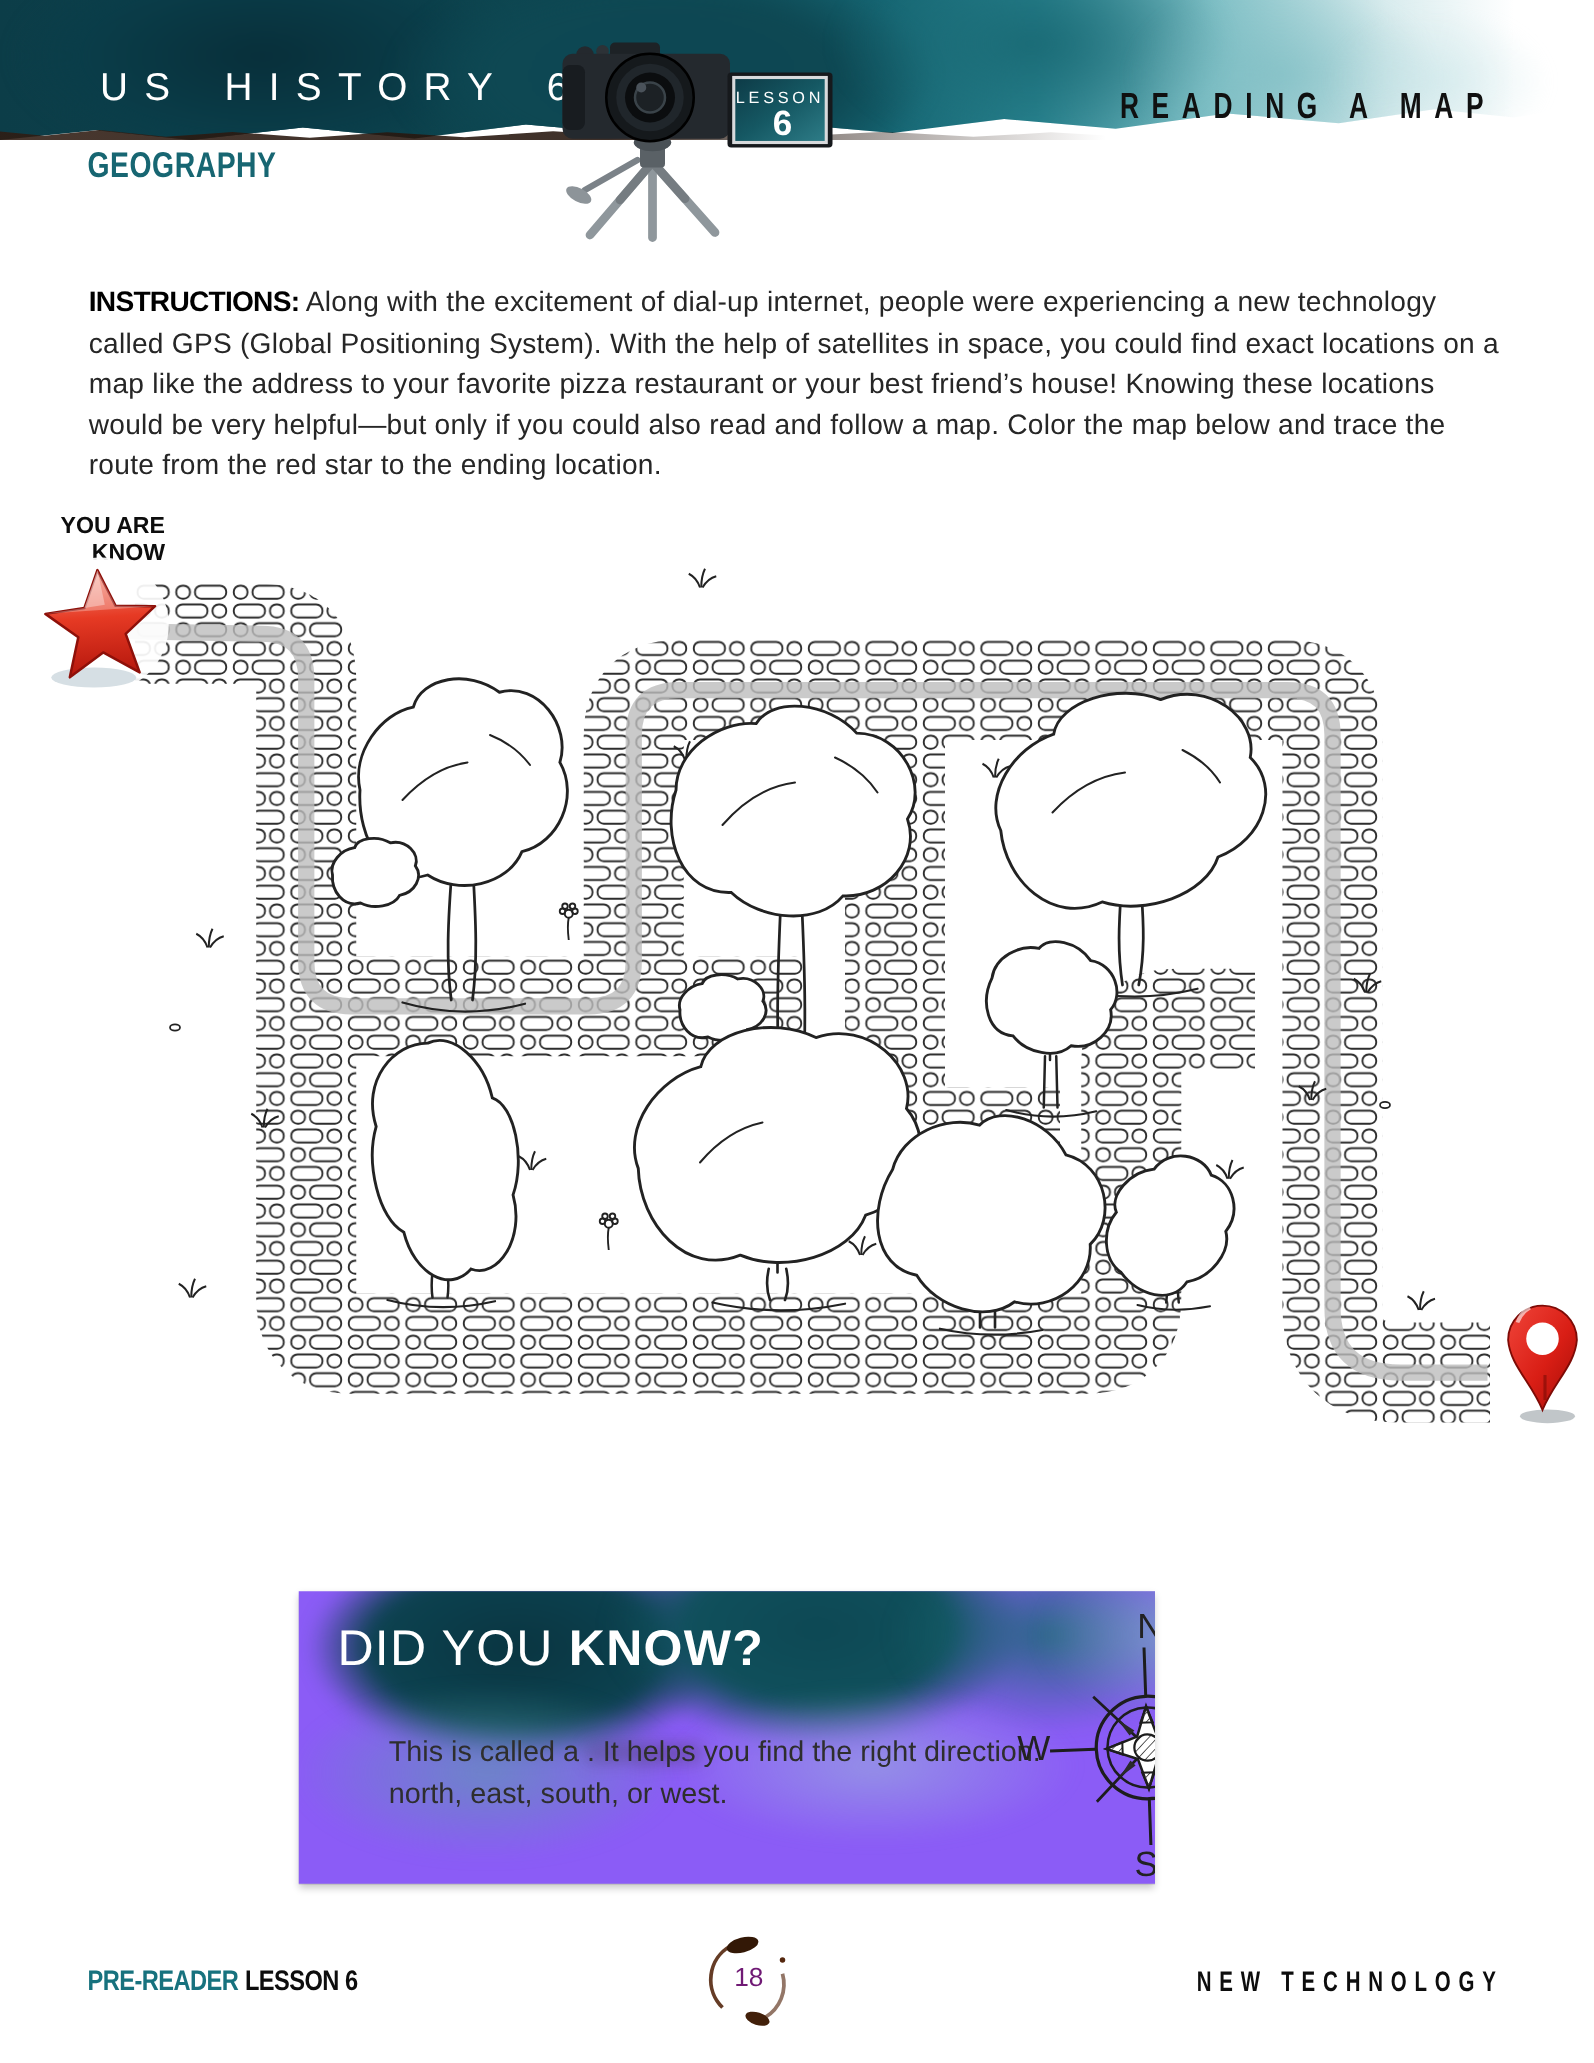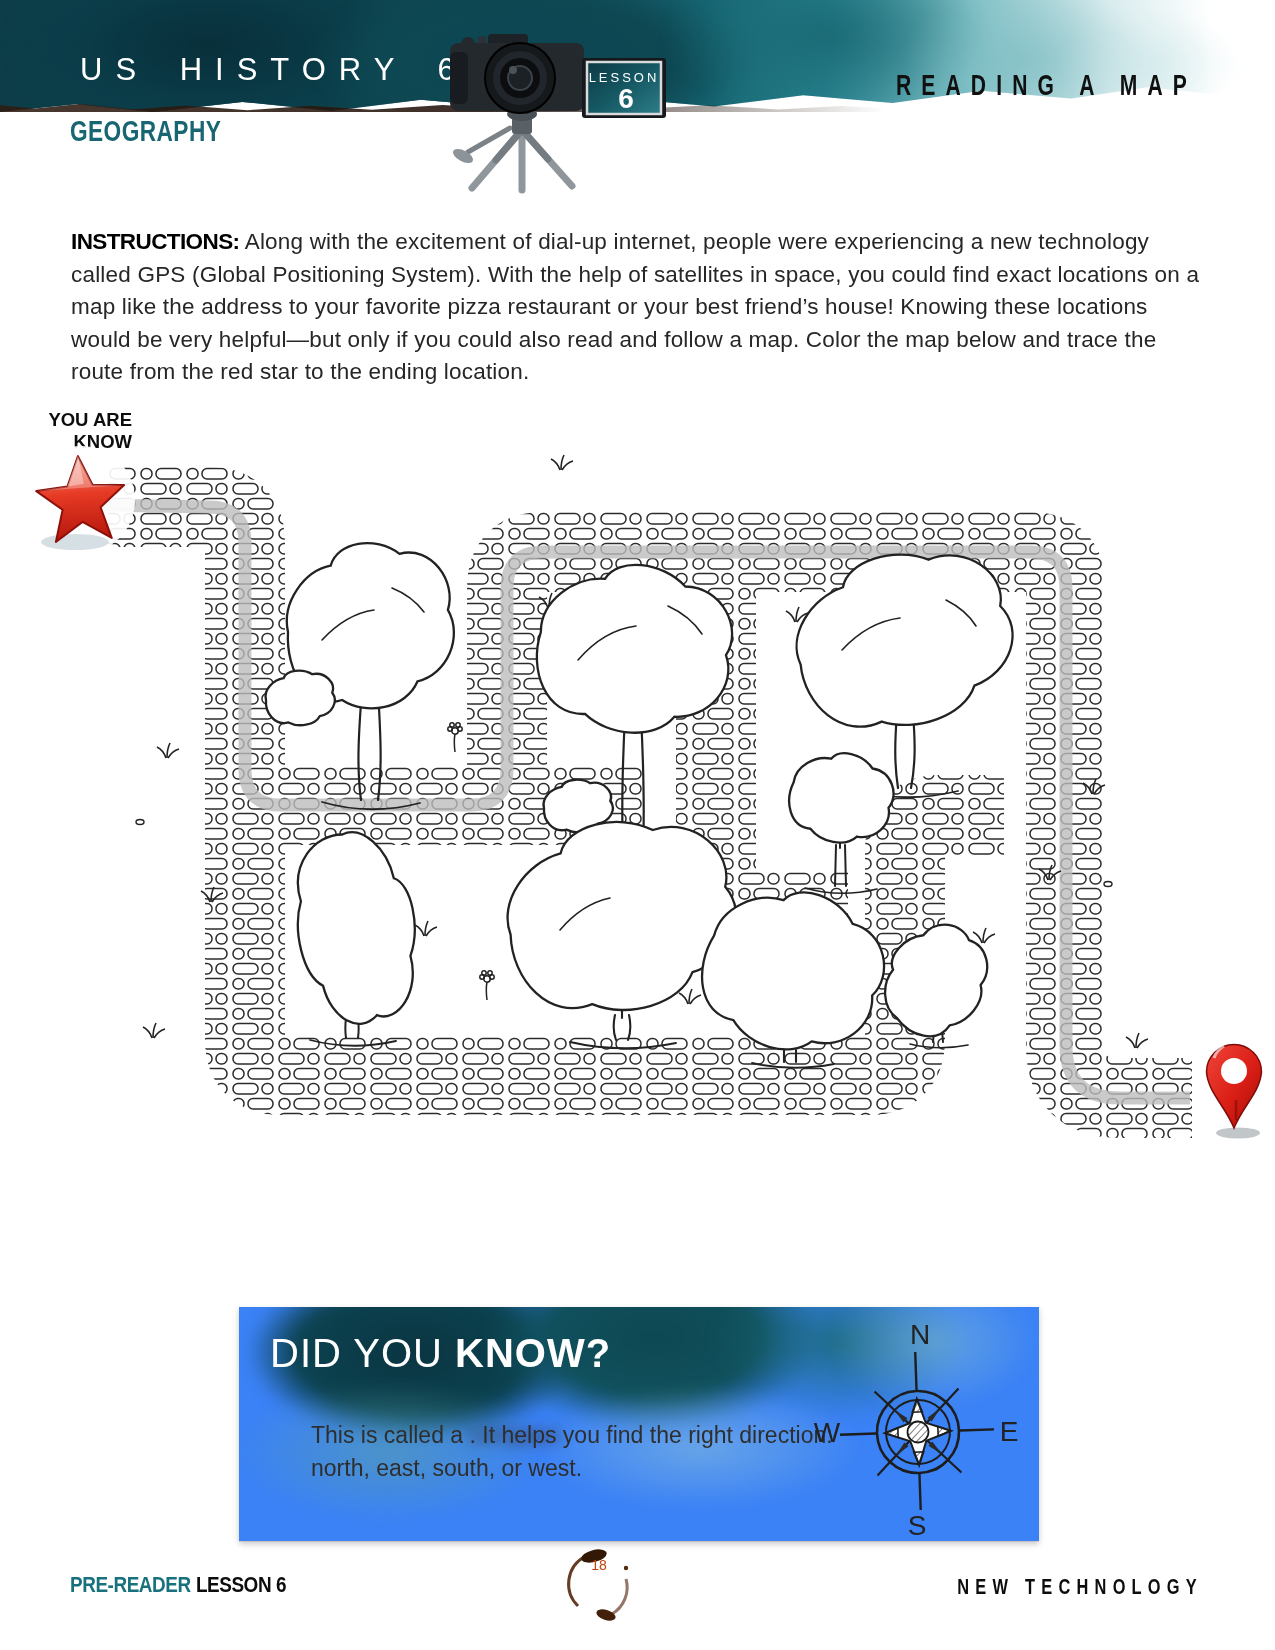--- a/index.html
+++ b/index.html
@@ -30,43 +30,43 @@
   
   .instructions{left:71px;top:194px;width:1138px;font-size:22.5px;line-height:32.5px;
                 color:#262626;letter-spacing:.2px;margin-top:32px;}
   .instructions b{font-weight:700;color:#000;letter-spacing:-.6px;}
 
   
   .youarehere{left:26px;top:409px;width:106px;text-align:right;font-size:18.5px;
               font-weight:800;line-height:22px;color:#0d0d0d;}
 
   
-  .dyk{left:239px;top:1307px;width:800px;height:234px;background:#3b82f6;overflow:hidden;
+  .dyk{left:239px;top:1273px;width:685px;height:234px;background:#8b5cf6;overflow:hidden;
        box-shadow:0 3px 6px rgba(0,0,0,.22),0 1px 0 rgba(0,0,0,.08);}
   .dyk i{position:absolute;border-radius:50%;filter:blur(7px);}
   .dw1{left:-40px;top:-70px;width:430px;height:230px;background:radial-gradient(closest-side,#0a3541 0%,#0c4250 55%,rgba(12,66,80,0) 78%);}
   .dw2{left:200px;top:-90px;width:430px;height:240px;background:radial-gradient(closest-side,#0d4854 0%,#10505c 50%,rgba(16,80,92,0) 78%);}
   .dw3{left:430px;top:-70px;width:340px;height:210px;background:radial-gradient(closest-side,rgba(24,104,114,.85),rgba(24,104,114,0) 75%);}
   .dw4{left:-50px;top:55px;width:400px;height:180px;background:radial-gradient(closest-side,rgba(88,160,169,.6),rgba(88,160,169,0) 78%);}
   .dw5{left:560px;top:-50px;width:270px;height:170px;background:radial-gradient(closest-side,rgba(137,196,202,.5),rgba(137,196,202,0) 78%);}
   .dw6{left:250px;top:60px;width:420px;height:160px;background:radial-gradient(closest-side,rgba(160,208,213,.45),rgba(160,208,213,0) 78%);}
   .dyktitle{position:absolute;left:31px;top:24px;color:#fff;font-size:40px;letter-spacing:1px;white-space:nowrap;}
   .dyktitle .bold{font-weight:800;}
   .dykbody{position:absolute;left:32px;top:112px;width:540px;font-size:23px;line-height:33px;color:#2e2e2e;margin-left:40px;}
 
   
   .footleft{left:70px;top:1573px;font-size:21.5px;font-weight:800;white-space:nowrap;
             transform:scale(.88,1.05);transform-origin:left center;}
   .footleft .series{color:#17727e;letter-spacing:-.5px;}
   .footleft .lesson{color:#0d0d0d;letter-spacing:-.5px;}
   .footright{right:72px;top:1574px;font-size:21px;font-weight:700;letter-spacing:8px;color:#0d0d0d;
              transform:scale(.78,1.08);transform-origin:right center;white-space:nowrap;}
   .pagenum{left:560px;top:1548px;width:78px;height:78px;}
-  .pagenum span{position:absolute;left:0;top:9px;width:78px;text-align:center;
-                font-size:14px;color:#c2410c;}
+  .pagenum span{position:absolute;left:0;top:23px;width:78px;text-align:center;
+                font-size:21px;color:#701a75;}
 </style>
 </head>
 <body>
 
 <div id="page">
 
   <div class="abs band">
     <i class="wb1"></i>
       <i class="wb2"></i>
       <i class="wb3"></i>

